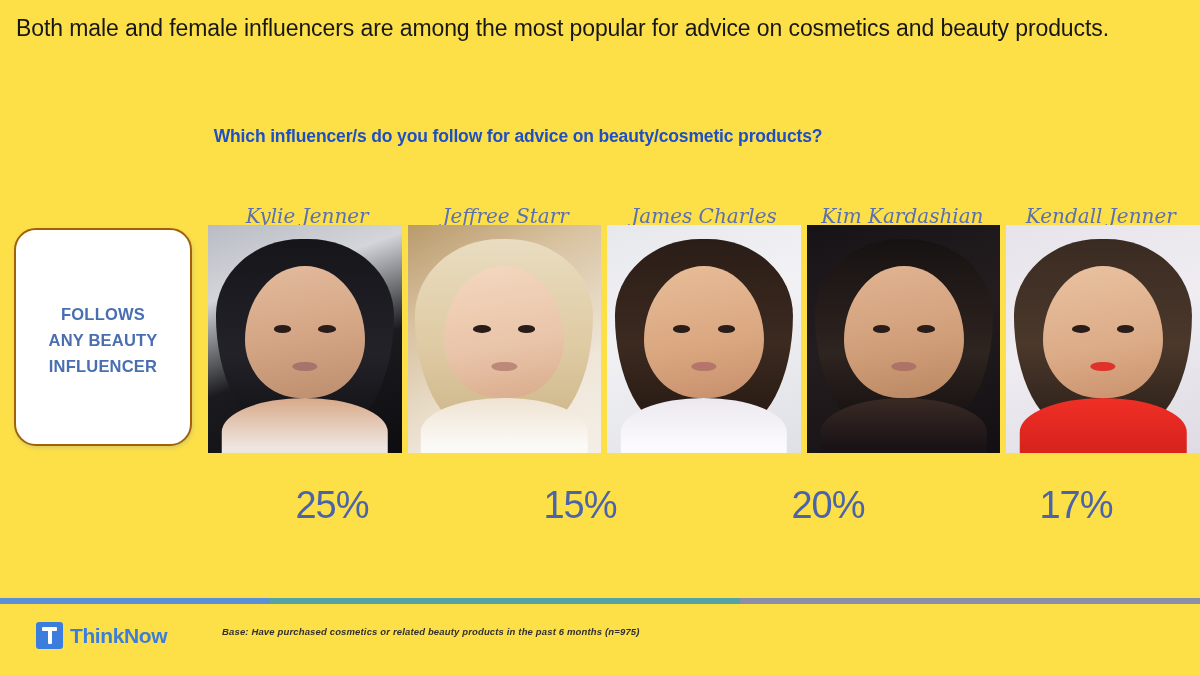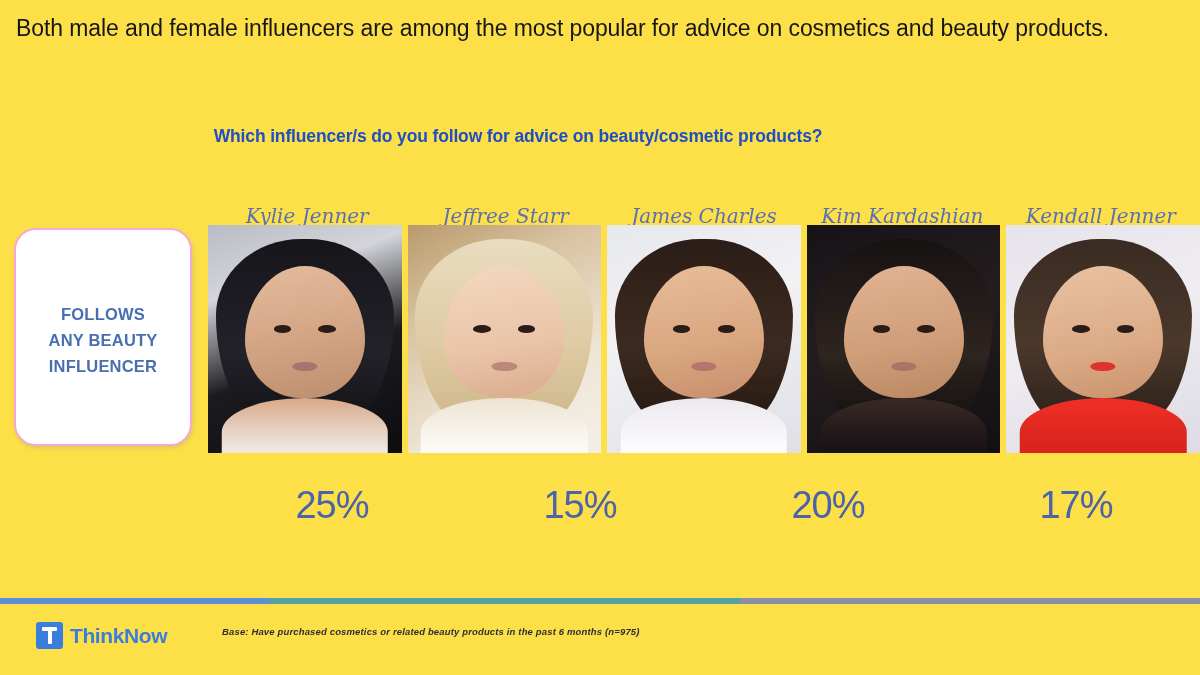--- a/index.html
+++ b/index.html
@@ -126,21 +126,21 @@
   .p5 .hair { background: linear-gradient(180deg,#3a2b22 0%,#4b382b 55%,#2b1f19 100%); }
   .p5 .face { background: linear-gradient(170deg,#e9c2a1 0%,#dcab87 60%,#c9926d 100%); }
   .p5 .lip  { background: #e0322c; }
   .p5 .body { background: linear-gradient(180deg,#ef2f26 0%,#d9241d 70%); }
 
   
   .callout {
     position: absolute;
     left: 14px; top: 228px;
     width: 178px; height: 218px;
-    border: 2px solid #f9a8d4;
+    border: 2px solid #a16207;
     border-radius: 22px;
     background: #ffffff;
     box-shadow: 1px 2px 4px rgba(120,140,170,0.28);
     display: flex; flex-direction: column;
     align-items: center; justify-content: center;
     padding-top: 6px;
   }
   .callout-label {
     font-size: 16.5px; font-weight: bold;
     color: #4a6fb0; text-align: center;

